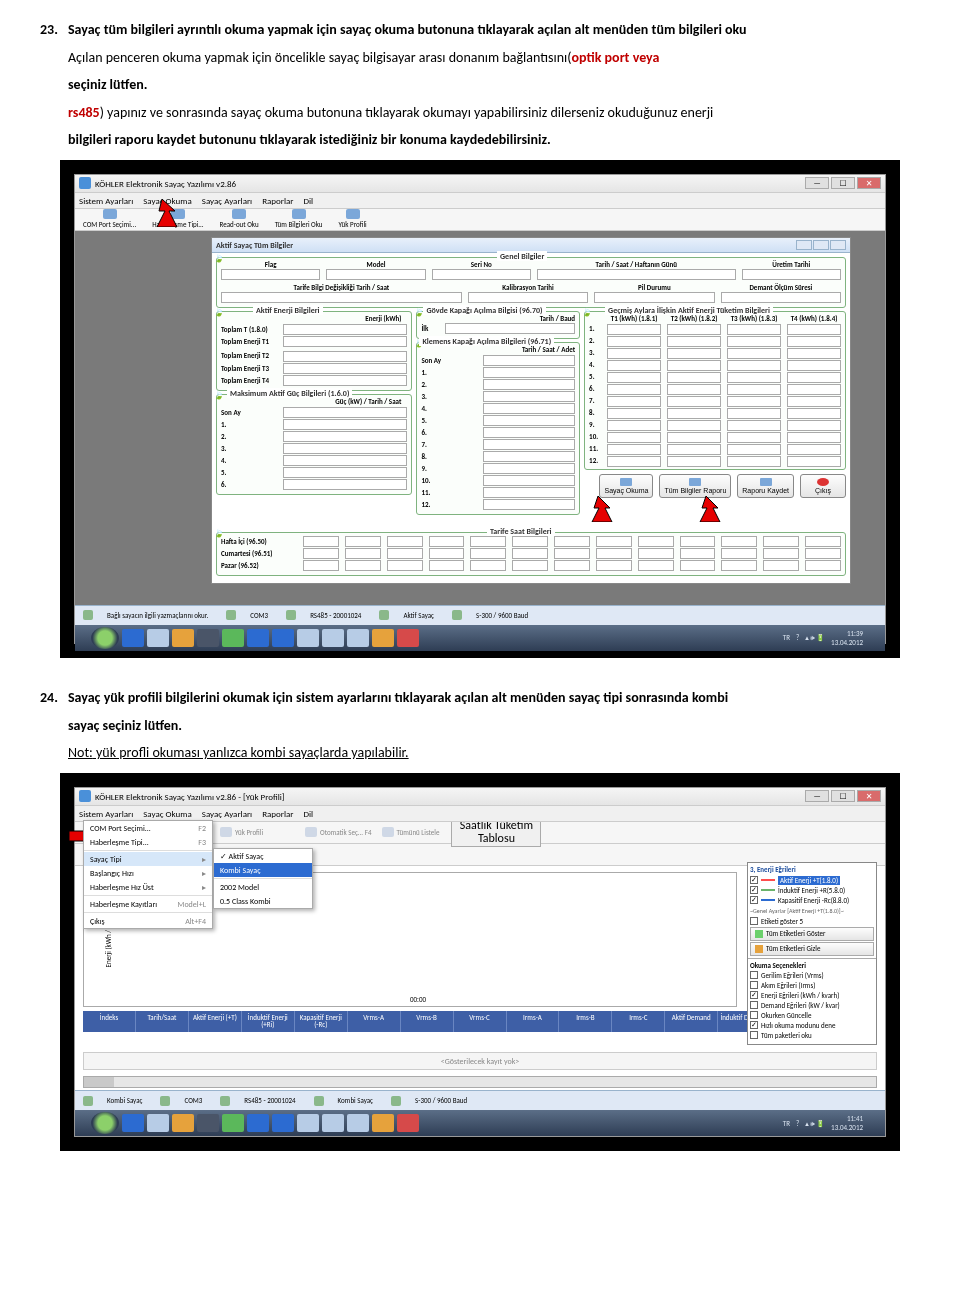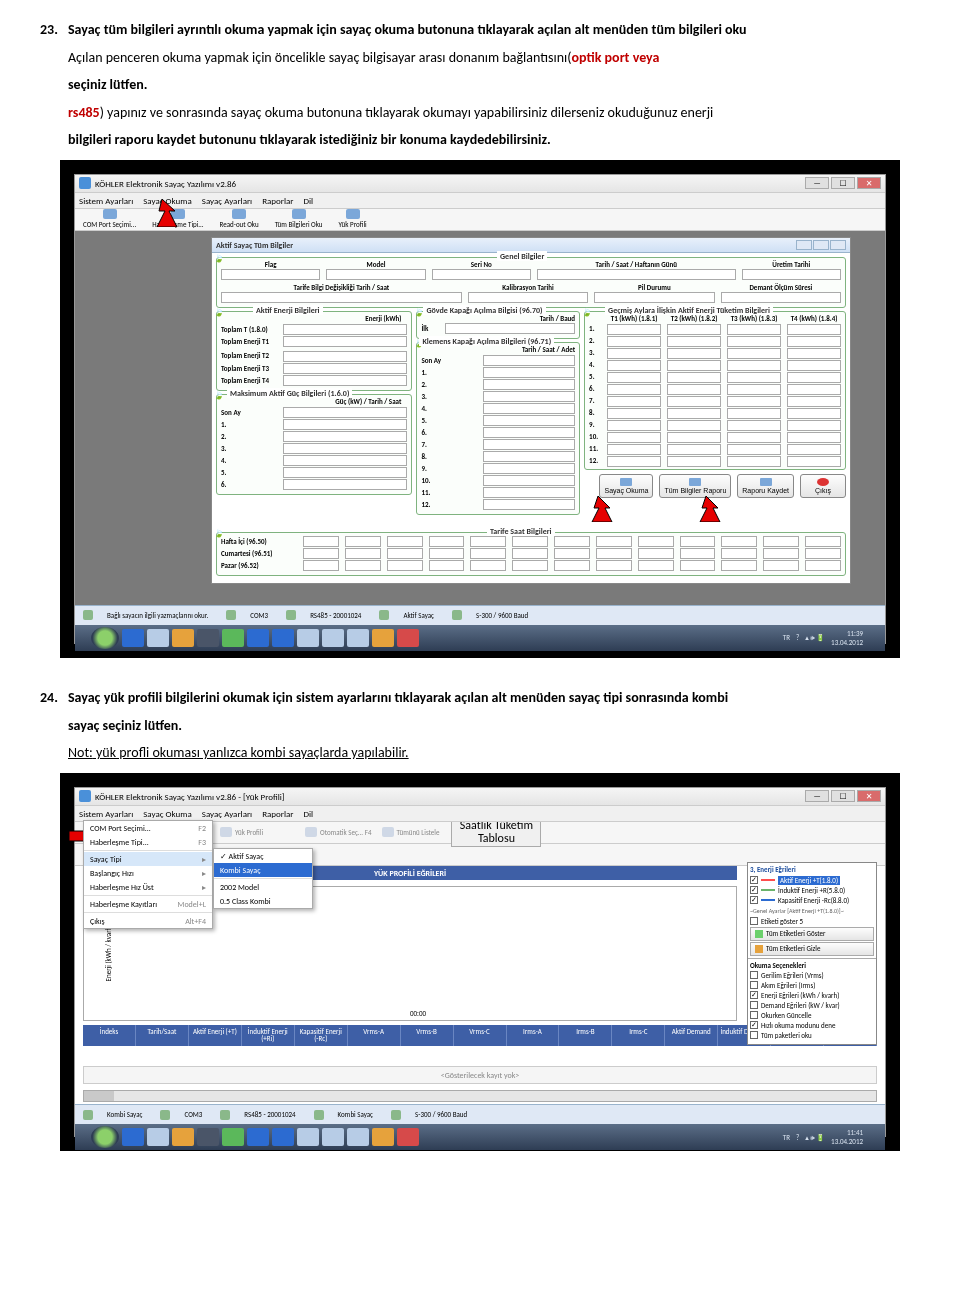--- a/index.html
+++ b/index.html
@@ -775,21 +775,20 @@
               <div class="chk-box on"></div>
               <span>Hızlı okuma modunu dene</span>
             </div>
           <div class="chk-item">
               <div class="chk-box"></div>
               <span>Tüm paketleri oku</span>
             </div>
         </div>
       </div>
 
-      <div class="graph-title">YÜK PROFİLİ EĞRİLERİ</div>
       <div class="graph-area rel">
         <div style="position:absolute;left:-4px;top:50%;transform:translateY(-50%) rotate(-90deg);font-size:7px;">Enerji (kWh / kvarh)</div>
         <span style="font-size:7px; position:absolute; bottom:2px; left:50%;">00:00</span>
       </div>
 
       <div class="bottom-header" id="bh">
           <div class="bh-cell">İndeks</div>
           <div class="bh-cell">Tarih/Saat</div>
           <div class="bh-cell">Aktif Enerji (+T)</div>
           <div class="bh-cell">İnduktif Enerji (+Ri)</div>

